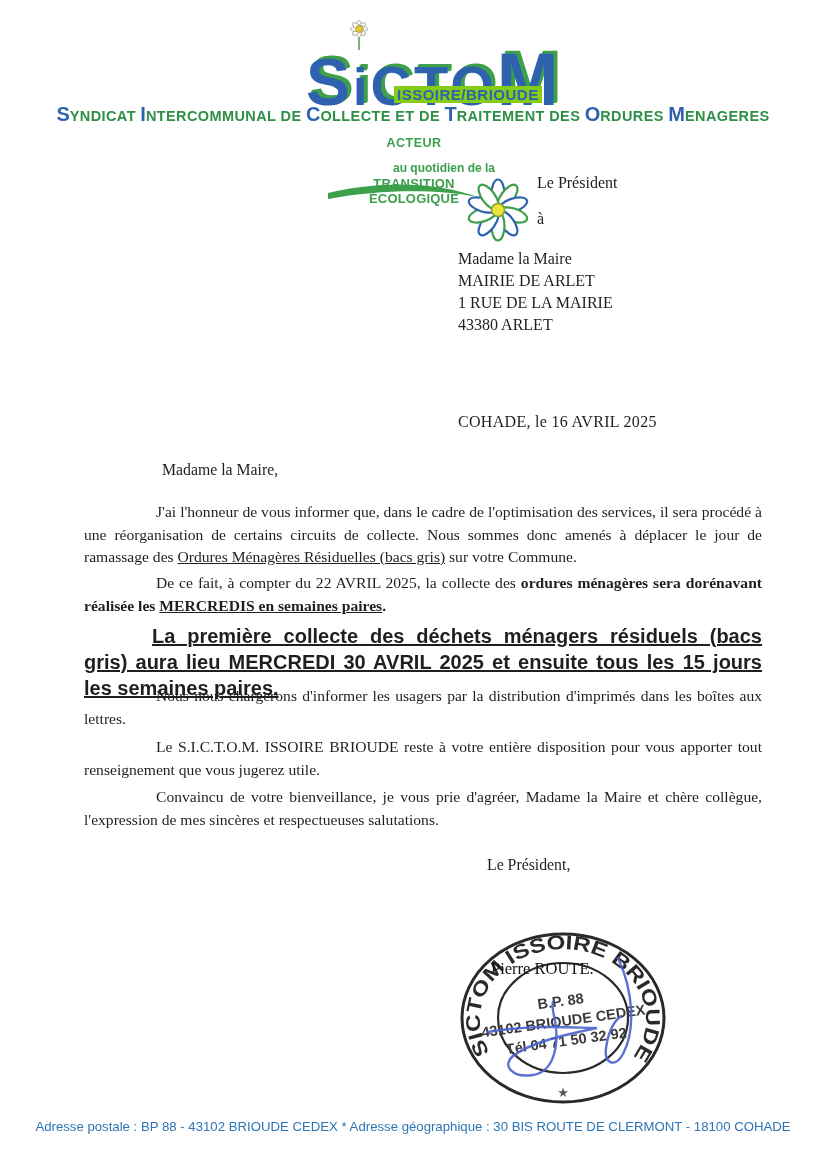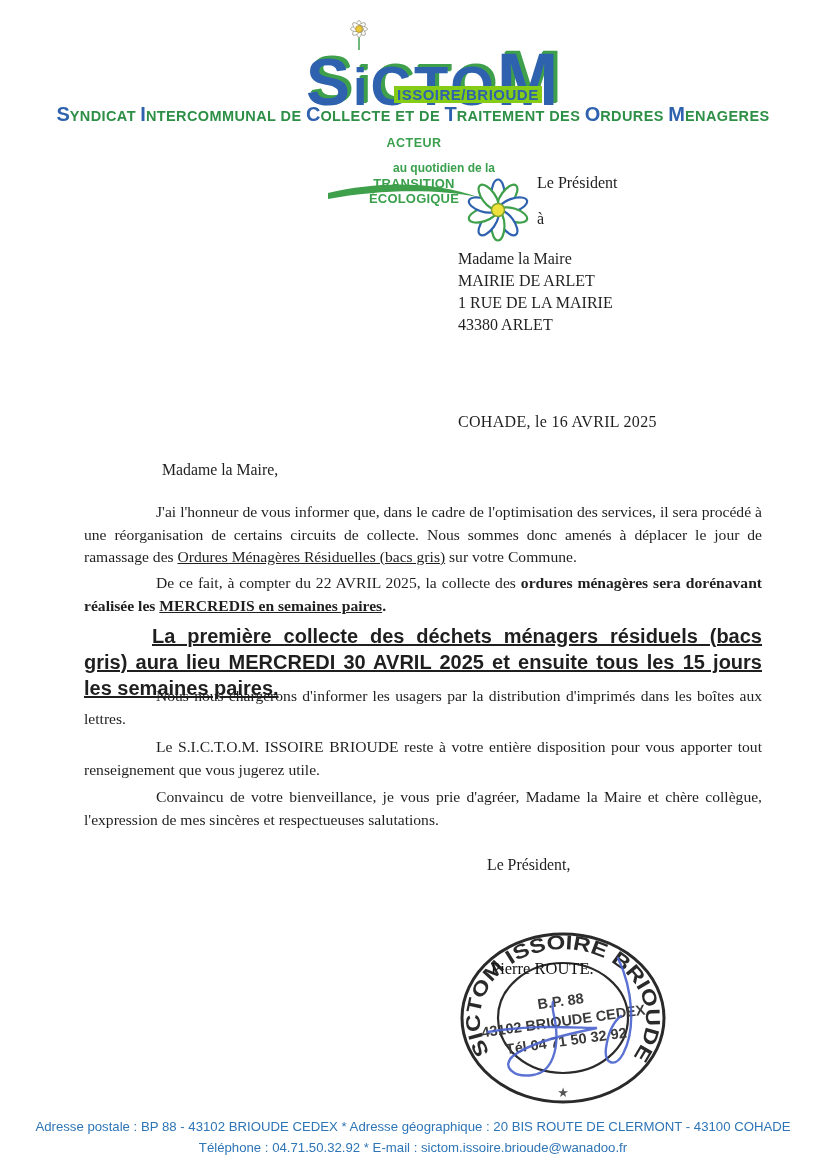--- a/index.html
+++ b/index.html
@@ -156,17 +156,16 @@
     <text y="79" text-anchor="middle" font-size="13" fill="#555">★</text>
     <g stroke="#4a63cf" stroke-width="2.4" fill="none" stroke-linecap="round" opacity="0.9">
       <path d="M -75,14 C -30,6 15,10 34,10 C 5,16 -32,24 -50,38 C -62,48 -50,60 -30,57 C -10,54 -5,30 -7,10 C -8,-2 -12,-10 -10,-16"></path>
       <path d="M 55,-60 C 70,-28 73,12 60,36 C 52,50 41,46 43,30 C 45,16 50,4 58,-2"></path>
     </g>
   </svg>
 
   <div id="signer">Pierre ROUTE.</div>
 
   <div id="footer">
-    <div>Adresse postale : BP 88 - 43102 BRIOUDE CEDEX * Adresse géographique : 20 BIS ROUTE DE CLERMONT - 43100 COHADE</div>
-    <div>Téléphone : 04.71.50.32.92 * E-mail : sictom.issoire.brioude@wanadoo.fr</div>
+    <div>Adresse postale : BP 88 - 43102 BRIOUDE CEDEX * Adresse géographique : 30 BIS ROUTE DE CLERMONT - 18100 COHADE</div>
   </div>
 
 </div>
 
 </body></html>

